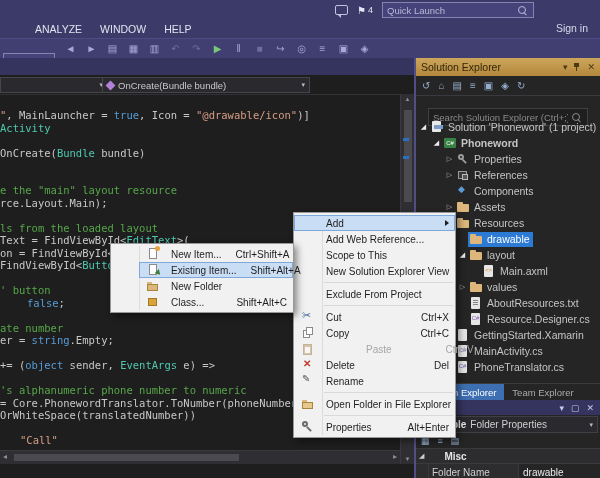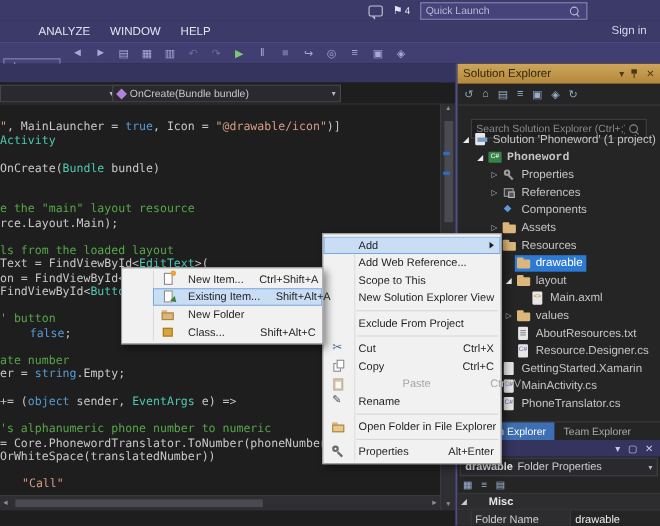--- a/index.html
+++ b/index.html
@@ -76,21 +76,21 @@
   .se-tb-ic{font-size:10px;color:#94AECC;cursor:default;}
   .se-search{margin:12px;height:16px;border:1px solid #3F3F46;background:#1F1F20;display:flex;align-items:center;}
   .se-search input{flex:1;min-width:0;background:transparent;border:0;outline:0;color:#8A8A8A;font-size:9.5px;padding:0 4px;font-family:inherit;}
   .se-search input::placeholder{color:#8A8A8A;}
   .se-tree{position:absolute;left:0;top:61px;right:0;bottom:16px;overflow:hidden;}
   .tree-row{height:16px;display:flex;align-items:center;font-size:10.5px;color:#C5C5C5;white-space:nowrap;}
   .twisty{flex:0 0 11px;text-align:center;font-size:7px;color:#B5B5B5;}
   .twisty.exp{color:#ECECEC;}
   .rowbox{display:flex;align-items:center;height:15px;padding:0 3px 0 1px;gap:4px;}
   .tree-row.tsel .rowbox{background:#2D7AD4;color:#FFF;}
-  .tree-row.bold .tlabel{font-weight:bold;font-family:Liberation Mono, monospace;}
+  .tree-row.bold .tlabel{font-weight:bold;}
 
   .ti{width:14px;height:12px;position:relative;flex:0 0 14px;}
   .ti-folder::before{content:"";position:absolute;left:1px;top:1px;width:6px;height:3px;background:#DCB67A;border-radius:1px 1px 0 0;}
   .ti-folder::after{content:"";position:absolute;left:1px;top:3px;width:12px;height:8px;background:#DCB67A;border-radius:1px;}
   .ti-solution::after{content:"";position:absolute;left:2px;top:0;width:9px;height:11px;background:#E8E8E8;border-radius:1px;}
   .ti-solution::before{content:"";position:absolute;left:4px;top:4px;width:9px;height:4px;background:#7A9CC6;z-index:1;}
   .ti-csproj::after{content:"C#";position:absolute;left:1px;top:1px;width:12px;height:10px;background:#378244;color:#FFF;font-size:6px;line-height:10px;text-align:center;border-radius:1px;font-family:"Liberation Sans",sans-serif;}
   .ti-properties::before{content:"";position:absolute;left:2px;top:1px;width:6px;height:6px;border:2px solid #9A9A9A;border-radius:50%;box-sizing:border-box;}
   .ti-properties::after{content:"";position:absolute;left:7px;top:5px;width:2px;height:6px;background:#9A9A9A;transform:rotate(-45deg);}
   .ti-references::after{content:"";position:absolute;left:2px;top:2px;width:9px;height:8px;border:1px solid #9A9A9A;background:#3A3A3E;box-sizing:border-box;}
@@ -472,20 +472,27 @@
       </div>
       <div class="menu-item dis">
         <span class="mi-icon">
           <span class="mic mic-paste"></span>
         </span>
         <span class="mi-label">Paste</span>
         <span class="mi-short">Ctrl+V</span>
       </div>
       <div class="menu-item">
         <span class="mi-icon">
+          <span class="mic mic-delete"></span>
+        </span>
+        <span class="mi-label">Delete</span>
+        <span class="mi-short">Del</span>
+      </div>
+      <div class="menu-item">
+        <span class="mi-icon">
           <span class="mic mic-rename"></span>
         </span>
         <span class="mi-label">Rename</span>
       </div>
       <div class="menu-sep"></div>
       <div class="menu-item">
         <span class="mi-icon">
           <span class="mic mic-open-folder"></span>
         </span>
         <span class="mi-label">Open Folder in File Explorer</span>

